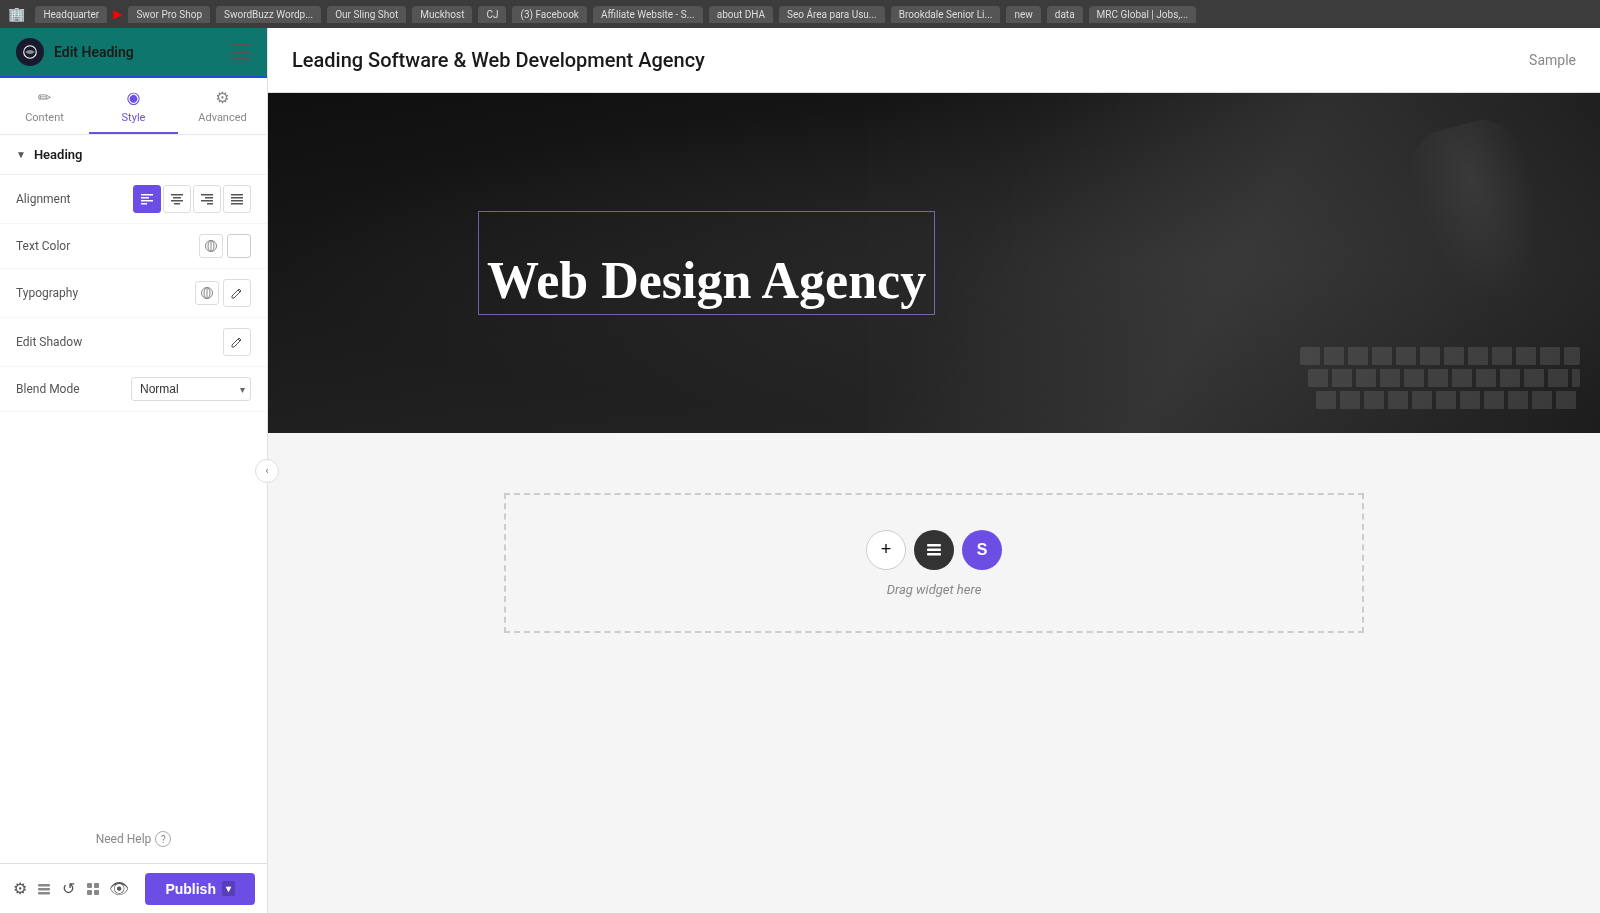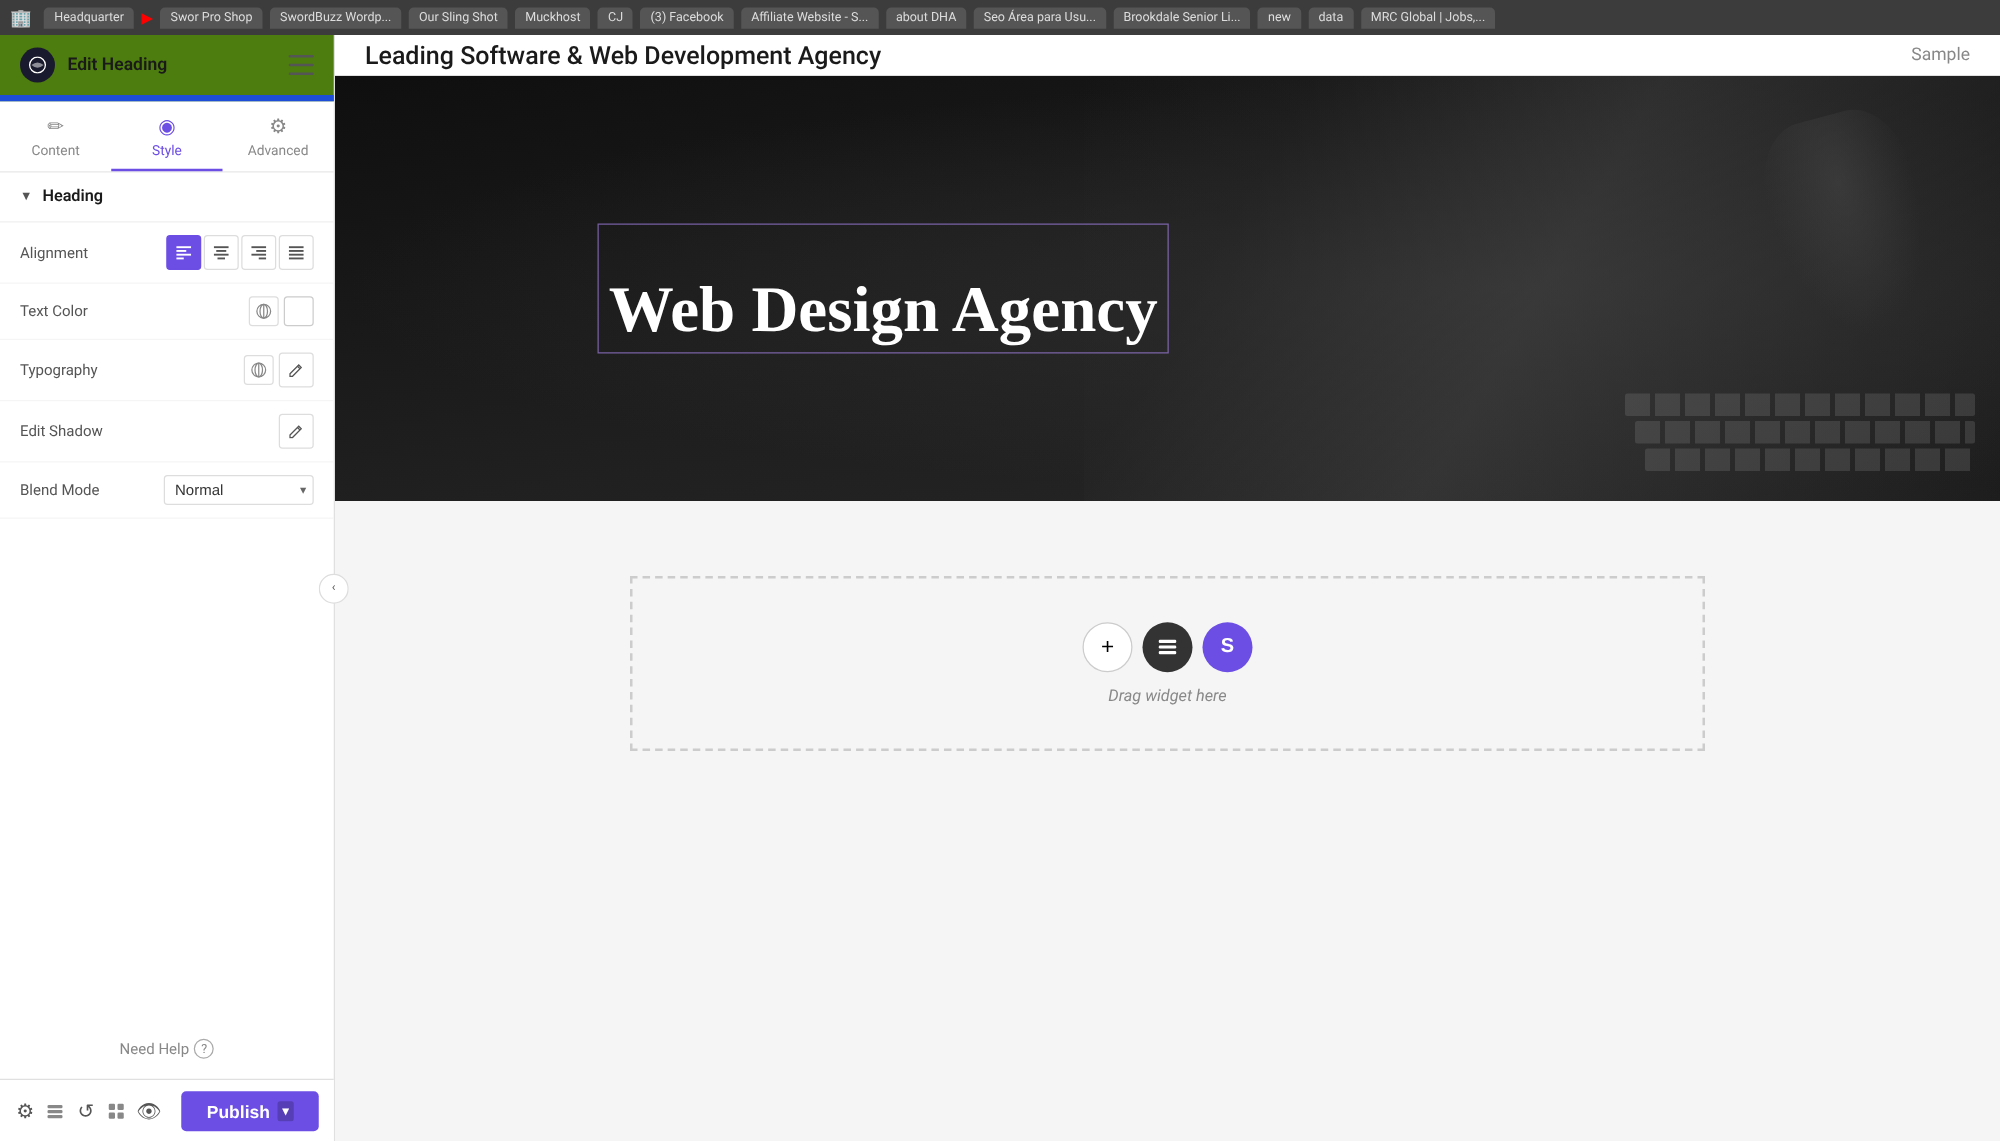--- a/index.html
+++ b/index.html
@@ -44,22 +44,22 @@
       position: relative;
       z-index: 10;
     }
 
     
     .panel-header {
       display: flex;
       align-items: center;
       justify-content: space-between;
       padding: 10px 16px;
-      border-bottom: 5px solid #1d4ed8;
-      background: #4d7c0f;
+      border-bottom: 2px solid #1d4ed8;
+      background: #0f766e;
     }
     .panel-header-left { display: flex; align-items: center; gap: 10px; }
     .wp-logo {
       width: 28px;
       height: 28px;
       background: #1a1a2e;
       border-radius: 50%;
       display: flex;
       align-items: center;
       justify-content: center;
@@ -315,21 +315,21 @@
       display: flex;
       flex-direction: column;
       background: #e8e8e8;
       overflow: hidden;
     }
 
     
     .canvas-top-bar {
       background: #fff;
       border-bottom: 1px solid #e0e0e0;
-      padding: 4px 24px;
+      padding: 20px 24px;
       display: flex;
       align-items: center;
       justify-content: space-between;
     }
     .site-title {
       font-size: 20px;
       font-weight: 500;
       color: #1a1a1a;
     }
     .sample-link {

